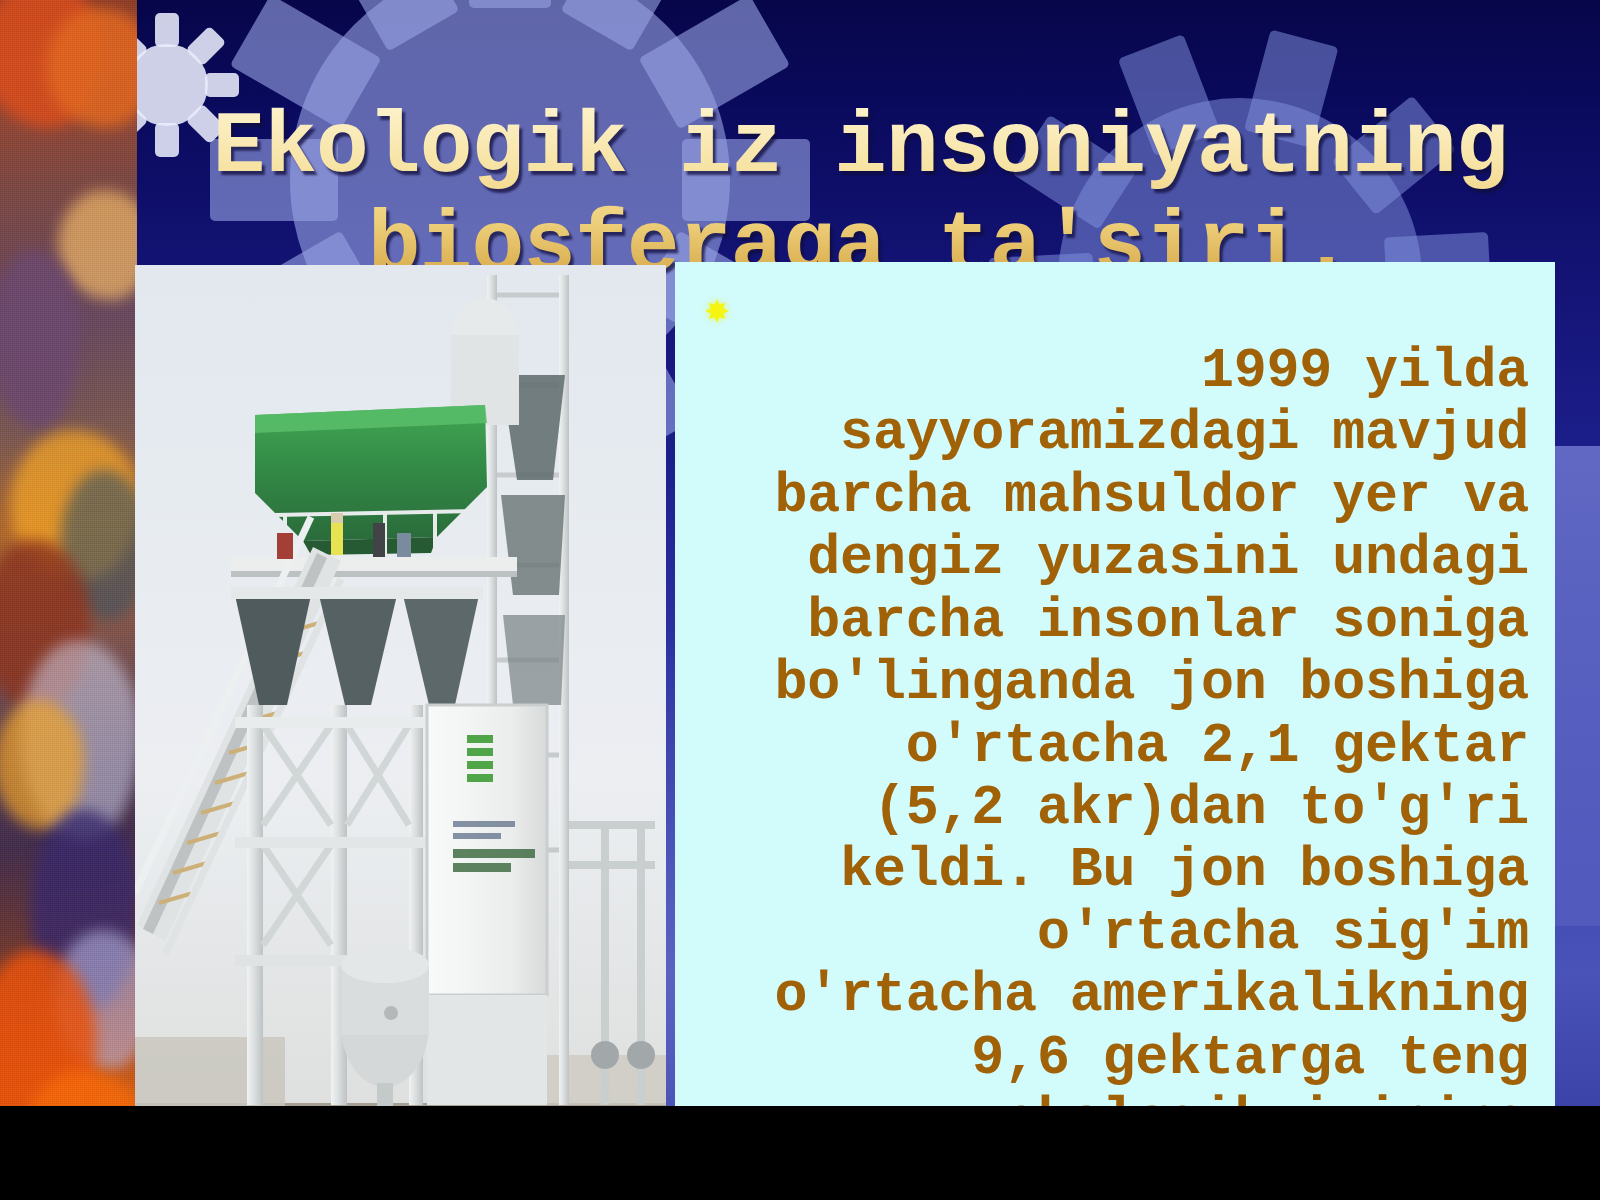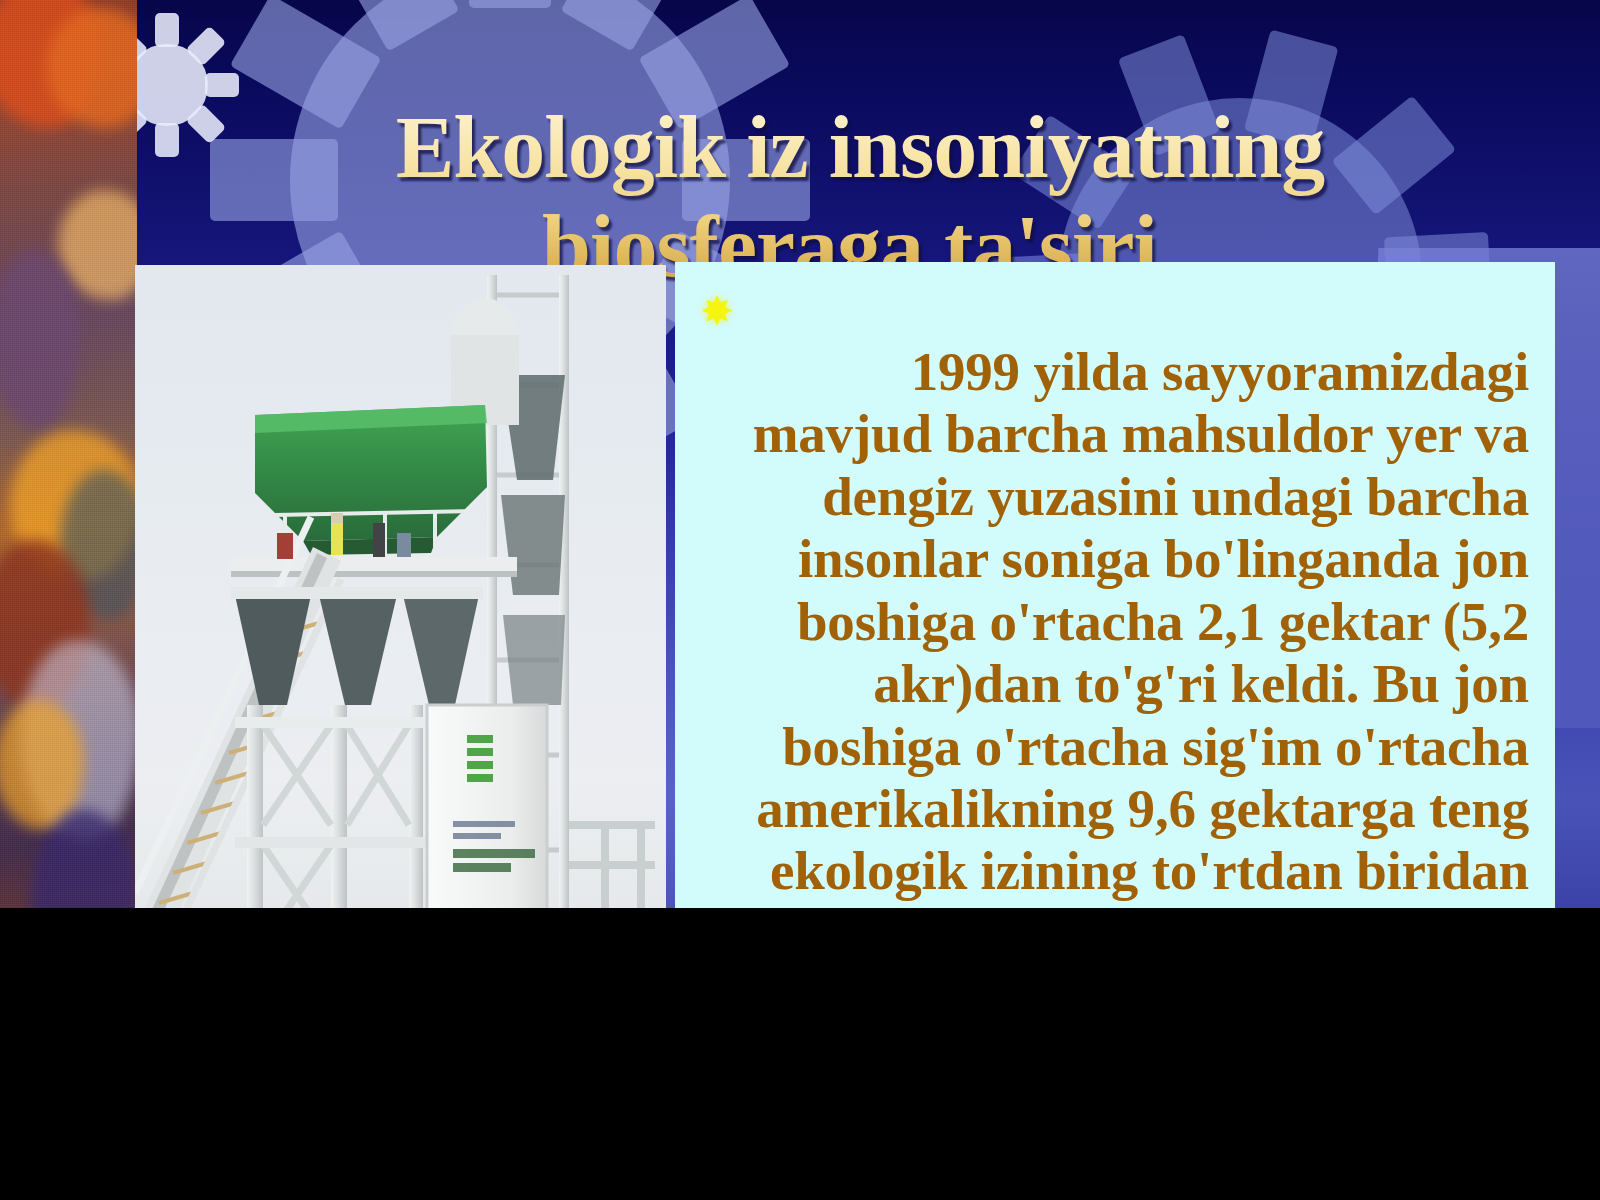--- a/index.html
+++ b/index.html
@@ -3,23 +3,23 @@
 <meta charset="utf-8">
 <style>
   html, body {
     margin: 0;
     padding: 0;
     background: #000;
   }
   #slide {
     position: relative;
     width: 1600px;
-    height: 908px;
+    height: 1106px;
     overflow: hidden;
-    font-family: Liberation Serif, serif;
+    font-family: Liberation Mono, monospace;
   }
 
   
   .bg-base {
     position: absolute;
     inset: 0;
     background: linear-gradient(180deg,
         #07064a 0%,
         #0a0a5e 10%,
         #141477 26%,

